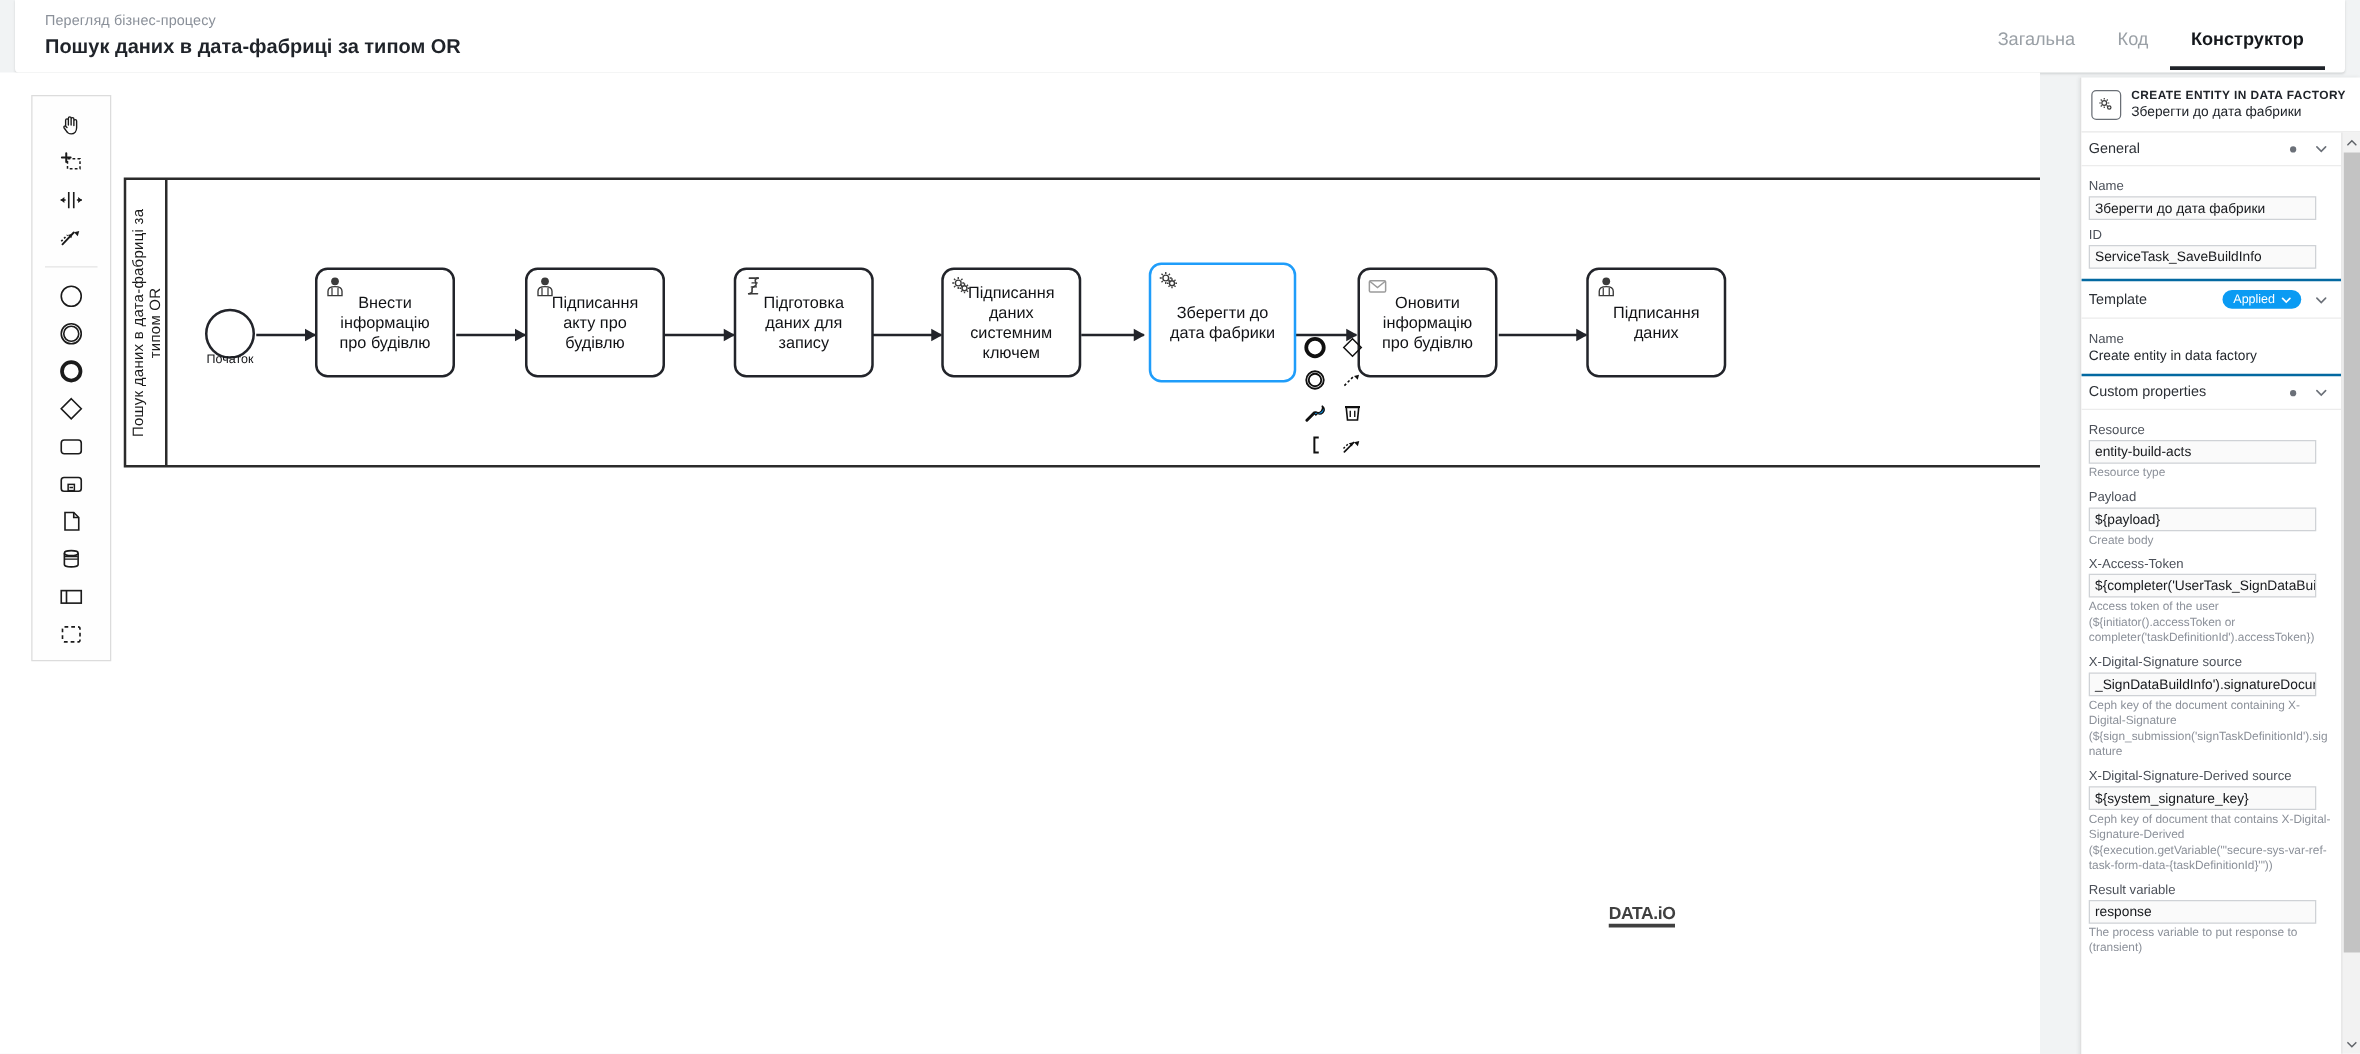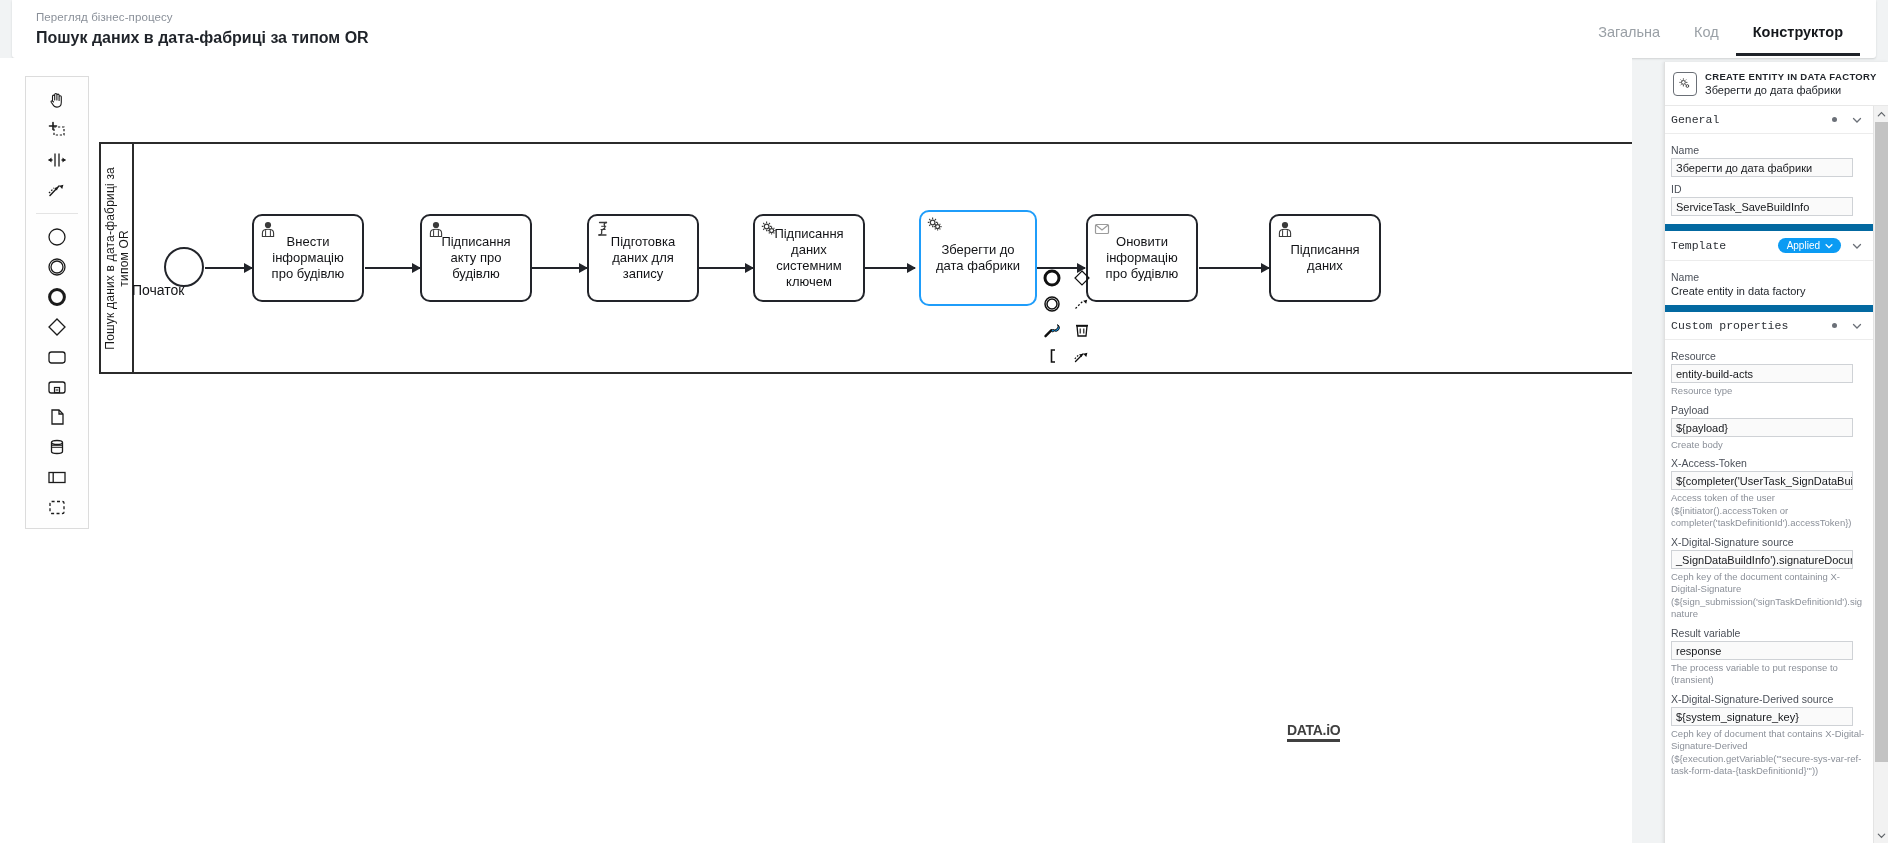--- a/index.html
+++ b/index.html
@@ -152,23 +152,23 @@
   .start-event {
     position: absolute;
     width: 40px; height: 40px;
     border: 2px solid #22242a;
     border-radius: 50%;
     background: #fff;
     cursor: pointer;
   }
   .evt-label {
     position: absolute;
-    font-size: 14px;
+    font-size: 10px;
     color: #121316;
-    text-align: left;
+    text-align: center;
     white-space: nowrap;
   }
 
   .flow {
     position: absolute;
     height: 2px;
     background: #22242a;
   }
   .flow::after {
     content: "";
@@ -265,31 +265,30 @@
     display: flex;
     align-items: center;
     padding: 7px 10px 7px 6px;
     border-bottom: 1px solid #ececec;
     cursor: pointer;
   }
   .section-head .sh-title {
     flex: 1;
     font-size: 11.5px;
     color: #2c3036;
-    font-family: Liberation Mono, monospace;
   }
   .sh-dot {
     width: 5px; height: 5px;
     border-radius: 50%;
     background: #6b7078;
     margin-right: 14px;
   }
   .group-block {
     padding: 4px 6px 8px 6px;
-    border-bottom: 7px solid #0369a1;
+    border-bottom: 2px solid #0369a1;
   }
   .fld-label {
     font-size: 10.5px;
     color: #4b5059;
     margin: 6px 0 2px 0;
   }
   .fld-input {
     width: 182px;
     height: 19px;
     border: 1px solid #cfd2d6;
@@ -717,31 +716,31 @@
           <div class="fld-hint">Access token of the user (${initiator().accessToken or completer('taskDefinitionId').accessToken})</div>
         </div>
 
         <div>
           <div class="fld-label">X-Digital-Signature source</div>
           <div class="fld-input">_SignDataBuildInfo').signatureDocumentId}</div>
           <div class="fld-hint nowrap-overflow">Ceph key of the document containing X-Digital-Signature (${sign_submission('signTaskDefinitionId').signature</div>
         </div>
 
         <div>
+          <div class="fld-label">X-Digital-Signature-Derived source</div>
+          <div class="fld-input">${system_signature_key}</div>
+          <div class="fld-hint">Ceph key of document that contains X-Digital-Signature-Derived (${execution.getVariable("'secure-sys-var-ref-task-form-data-{taskDefinitionId}'"))</div>
+        </div>
+
+        <div>
           <div class="fld-label">Result variable</div>
           <div class="fld-input">response</div>
           <div class="fld-hint">The process variable to put response to (transient)</div>
         </div>
 
-        <div>
-          <div class="fld-label">X-Digital-Signature-Derived source</div>
-          <div class="fld-input">${system_signature_key}</div>
-          <div class="fld-hint">Ceph key of document that contains X-Digital-Signature-Derived (${execution.getVariable("'secure-sys-var-ref-task-form-data-{taskDefinitionId}'"))</div>
-        </div>
-
       </div>
     </div>
   </div>
 
   <div id="props-sb">
     <div class="sb-arrow">
       <svg width="11" height="11" viewBox="0 0 12 12">
           <path d="M2.5 7.5L6 4l3.5 3.5" fill="none" stroke="#5f6368" stroke-width="1.3" stroke-linecap="round"></path>
         </svg>
     </div>

